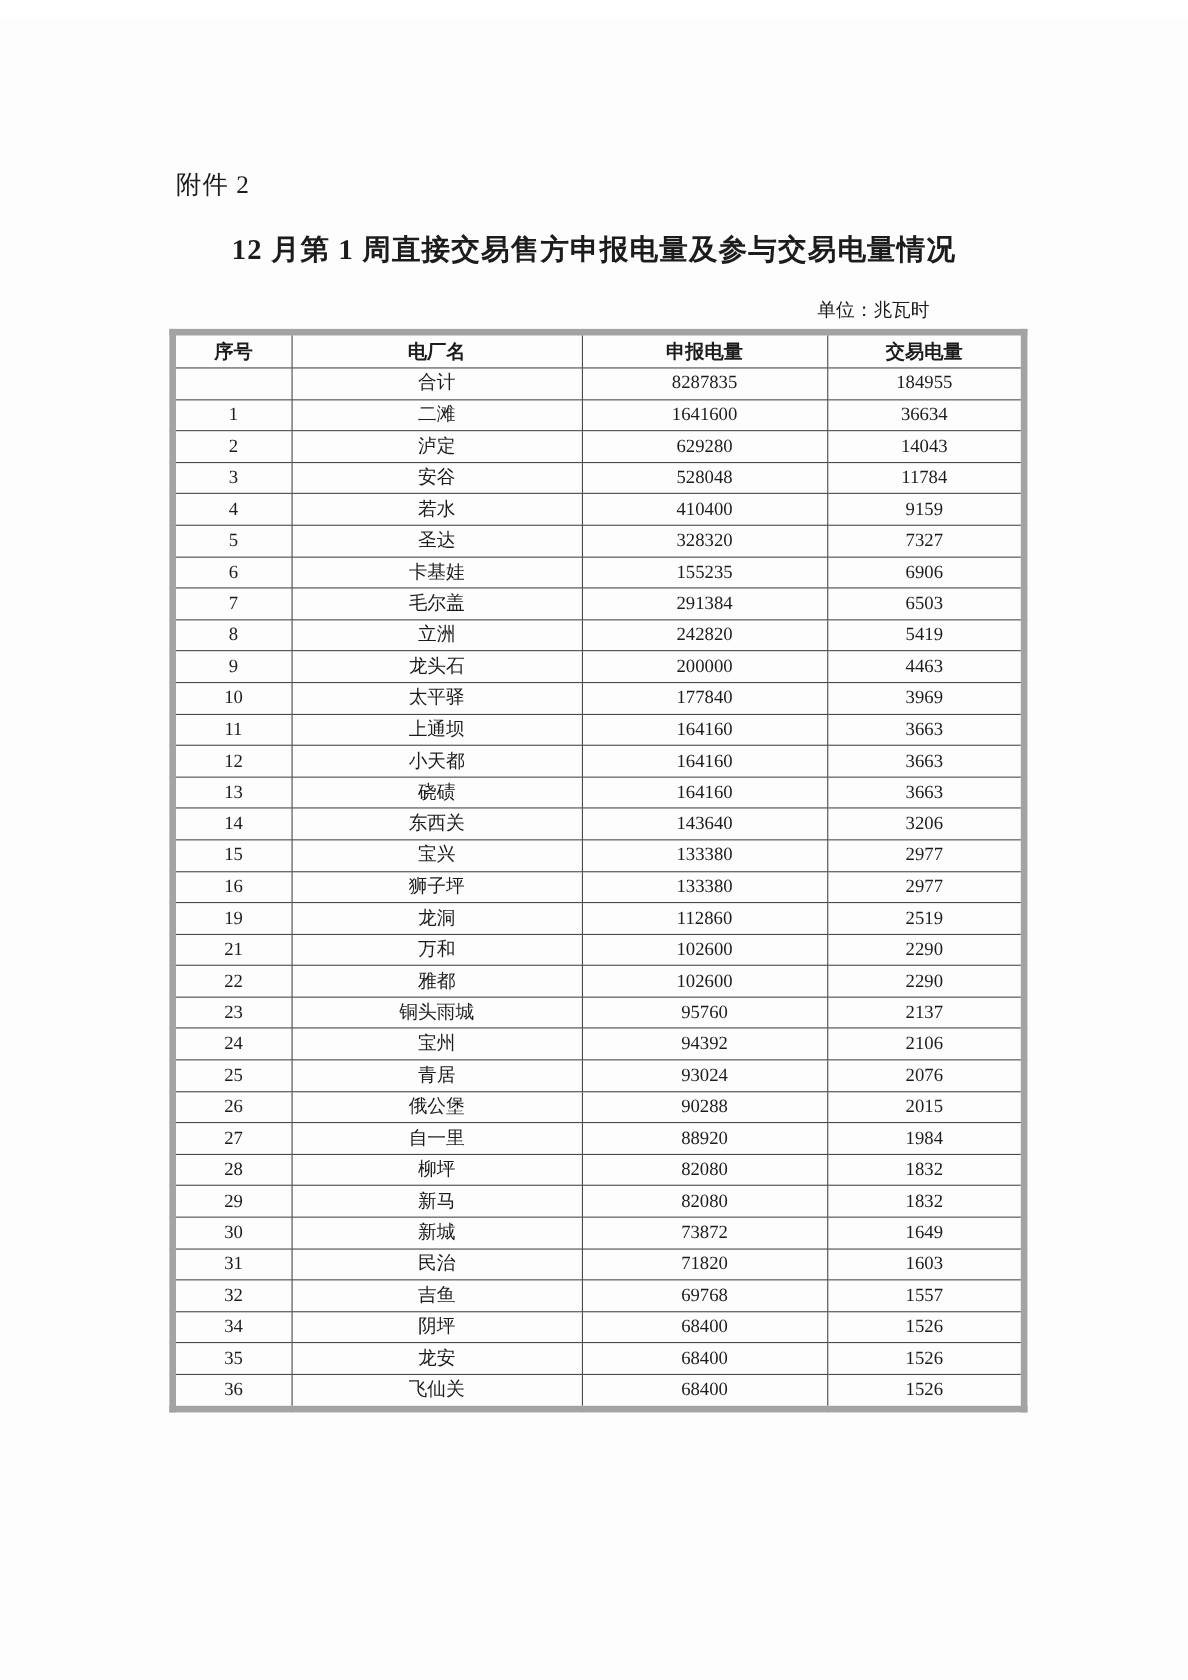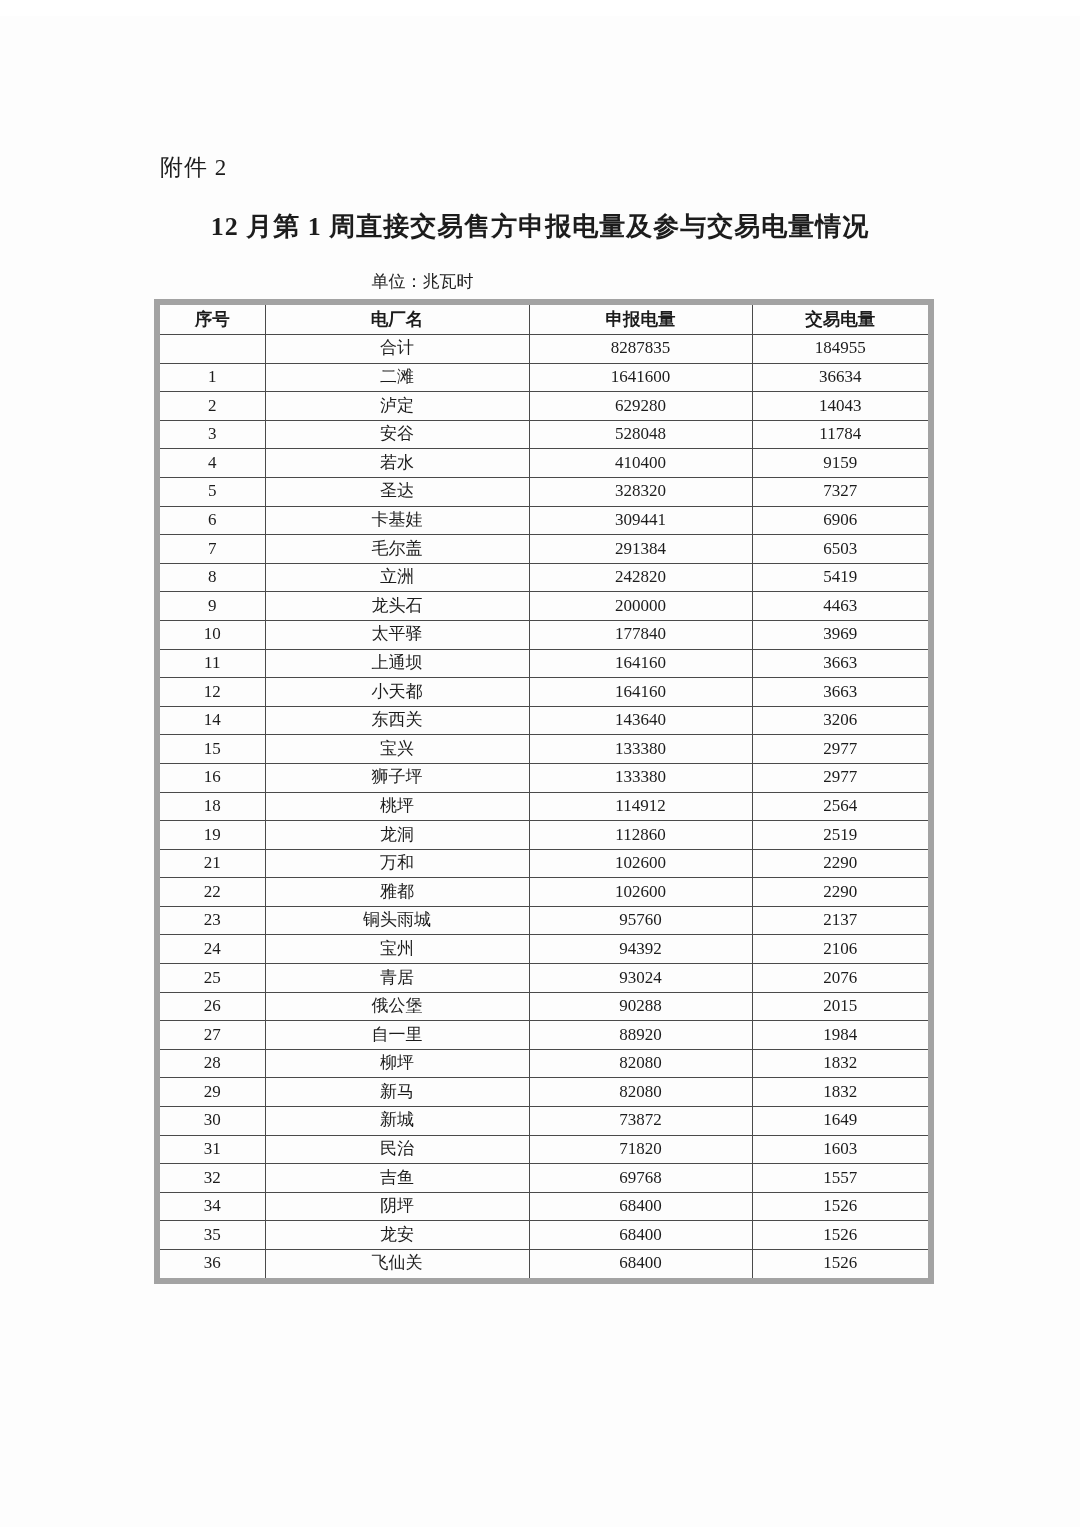--- a/index.html
+++ b/index.html
@@ -33,21 +33,21 @@
     text-align: center;
     font-size: 26px;
     font-weight: bold;
     letter-spacing: 1px;
   }
   .unit-note {
     position: absolute;
     left: 0;
     top: 254px;
     width: 845px;
-    text-align: center;
+    text-align: right;
     font-size: 17px;
   }
   table.data-table {
     position: absolute;
     left: 154px;
     top: 283px;
     width: 774px;
     border-collapse: collapse;
     table-layout: fixed;
     font-size: 17px;
@@ -130,21 +130,21 @@
         </tr>
         <tr>
           <td>5</td>
           <td>圣达</td>
           <td>328320</td>
           <td>7327</td>
         </tr>
         <tr>
           <td>6</td>
           <td>卡基娃</td>
-          <td>309441</td>
+          <td>155235</td>
           <td>6906</td>
         </tr>
         <tr>
           <td>7</td>
           <td>毛尔盖</td>
           <td>291384</td>
           <td>6503</td>
         </tr>
         <tr>
           <td>8</td>
@@ -170,44 +170,44 @@
           <td>164160</td>
           <td>3663</td>
         </tr>
         <tr>
           <td>12</td>
           <td>小天都</td>
           <td>164160</td>
           <td>3663</td>
         </tr>
         <tr>
+          <td>13</td>
+          <td>硗碛</td>
+          <td>164160</td>
+          <td>3663</td>
+        </tr>
+        <tr>
           <td>14</td>
           <td>东西关</td>
           <td>143640</td>
           <td>3206</td>
         </tr>
         <tr>
           <td>15</td>
           <td>宝兴</td>
           <td>133380</td>
           <td>2977</td>
         </tr>
         <tr>
           <td>16</td>
           <td>狮子坪</td>
           <td>133380</td>
           <td>2977</td>
         </tr>
         <tr>
-          <td>18</td>
-          <td>桃坪</td>
-          <td>114912</td>
-          <td>2564</td>
-        </tr>
-        <tr>
           <td>19</td>
           <td>龙洞</td>
           <td>112860</td>
           <td>2519</td>
         </tr>
         <tr>
           <td>21</td>
           <td>万和</td>
           <td>102600</td>
           <td>2290</td>

